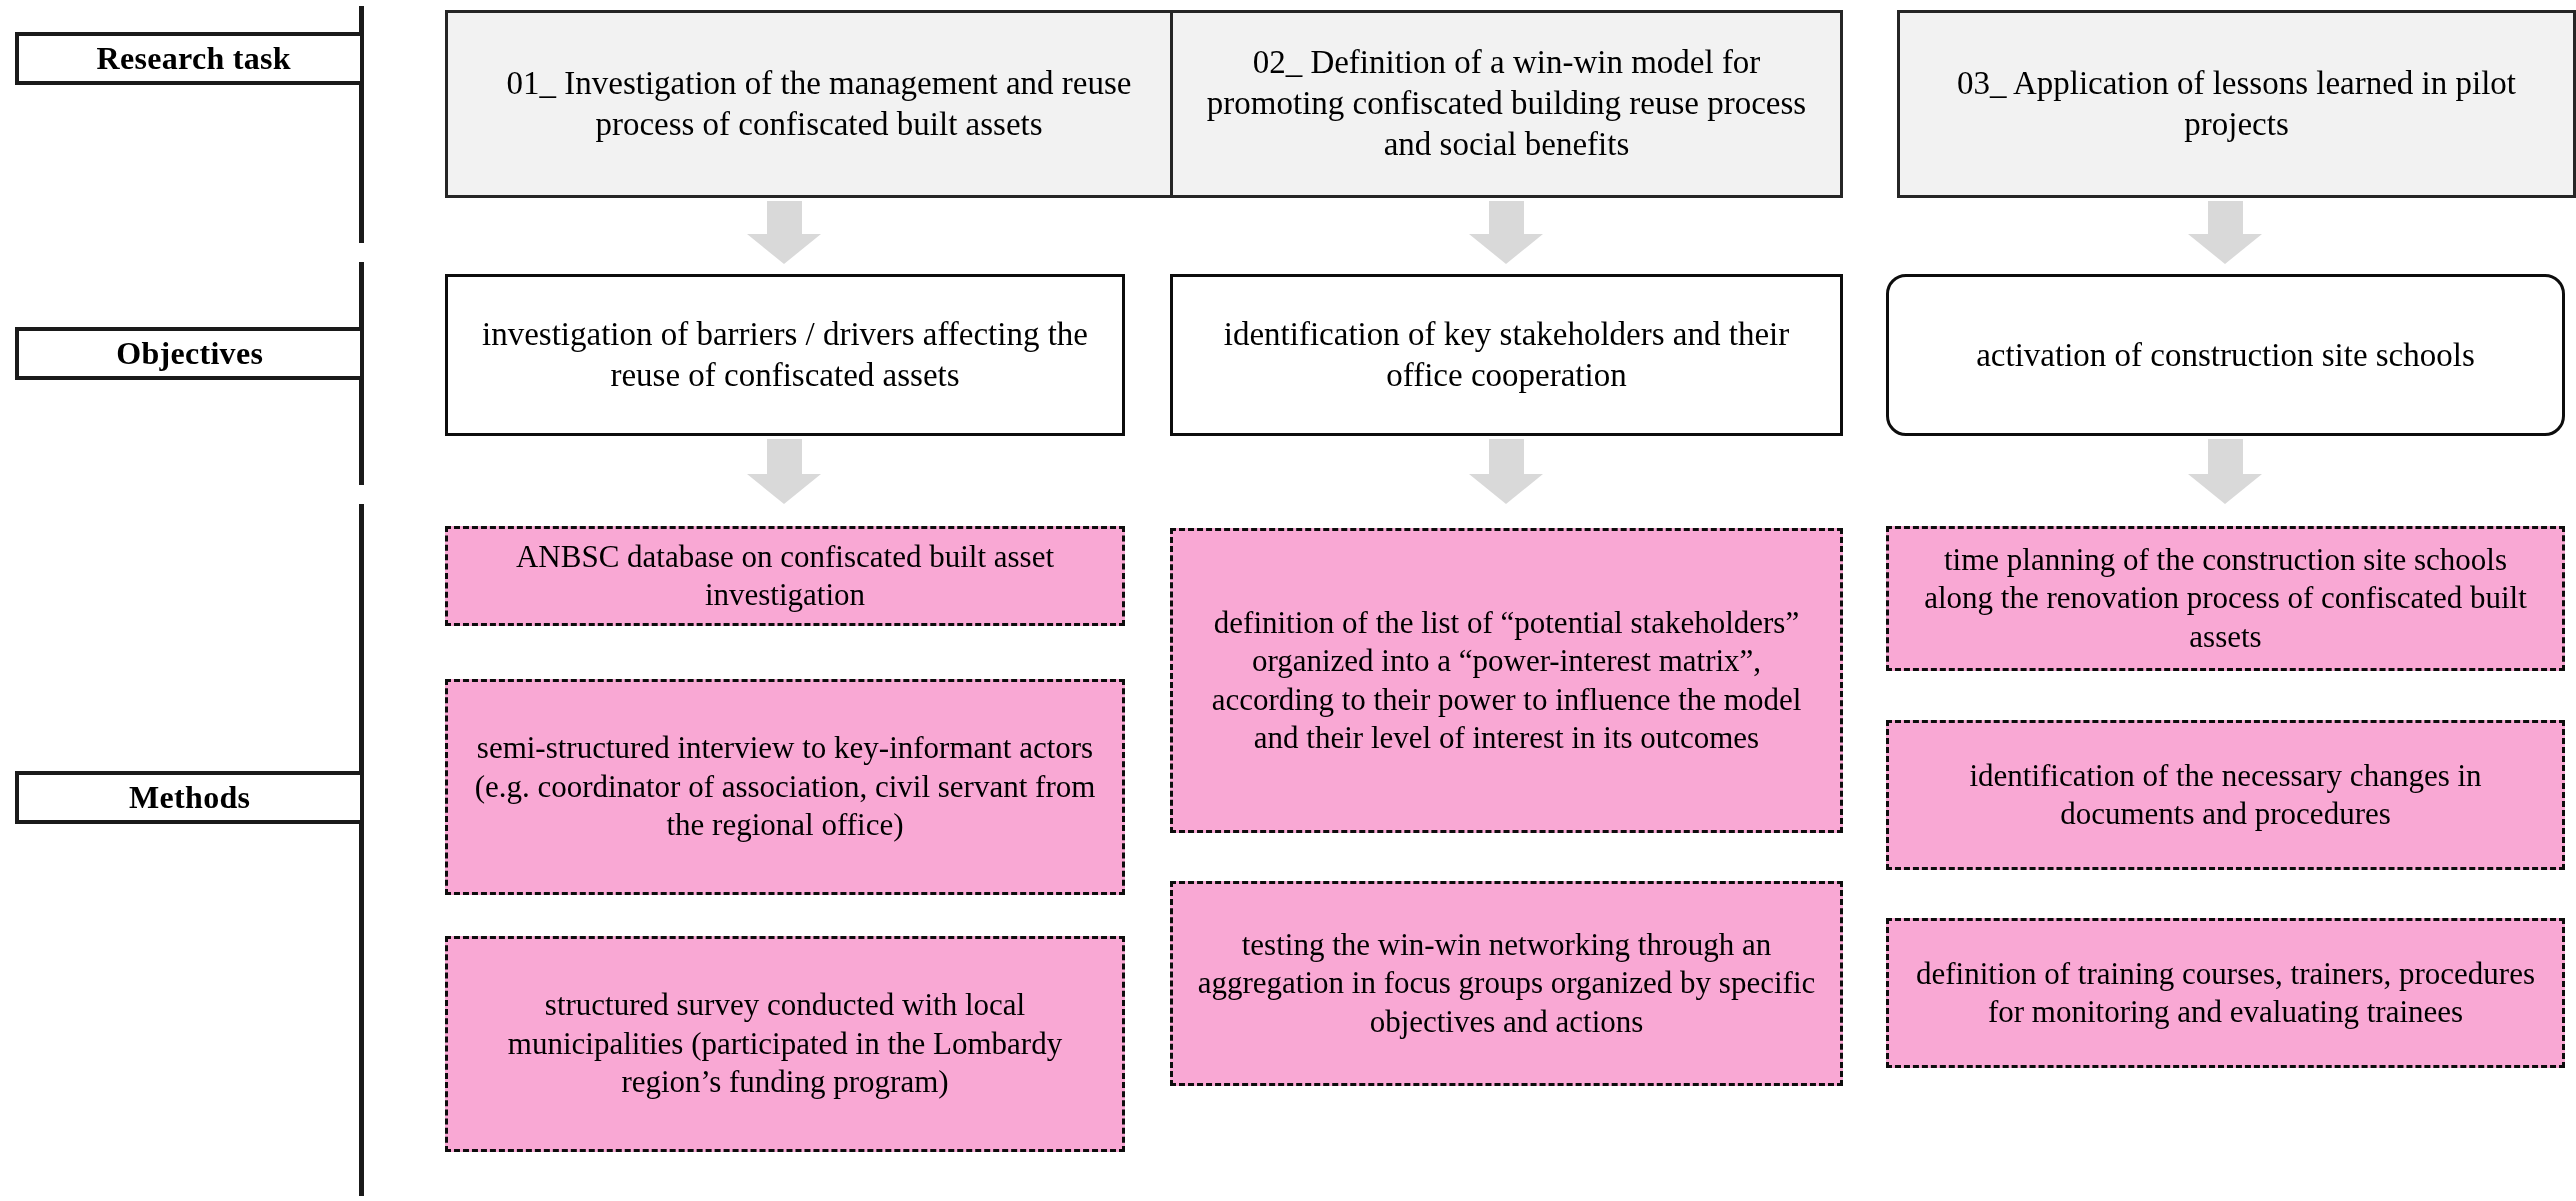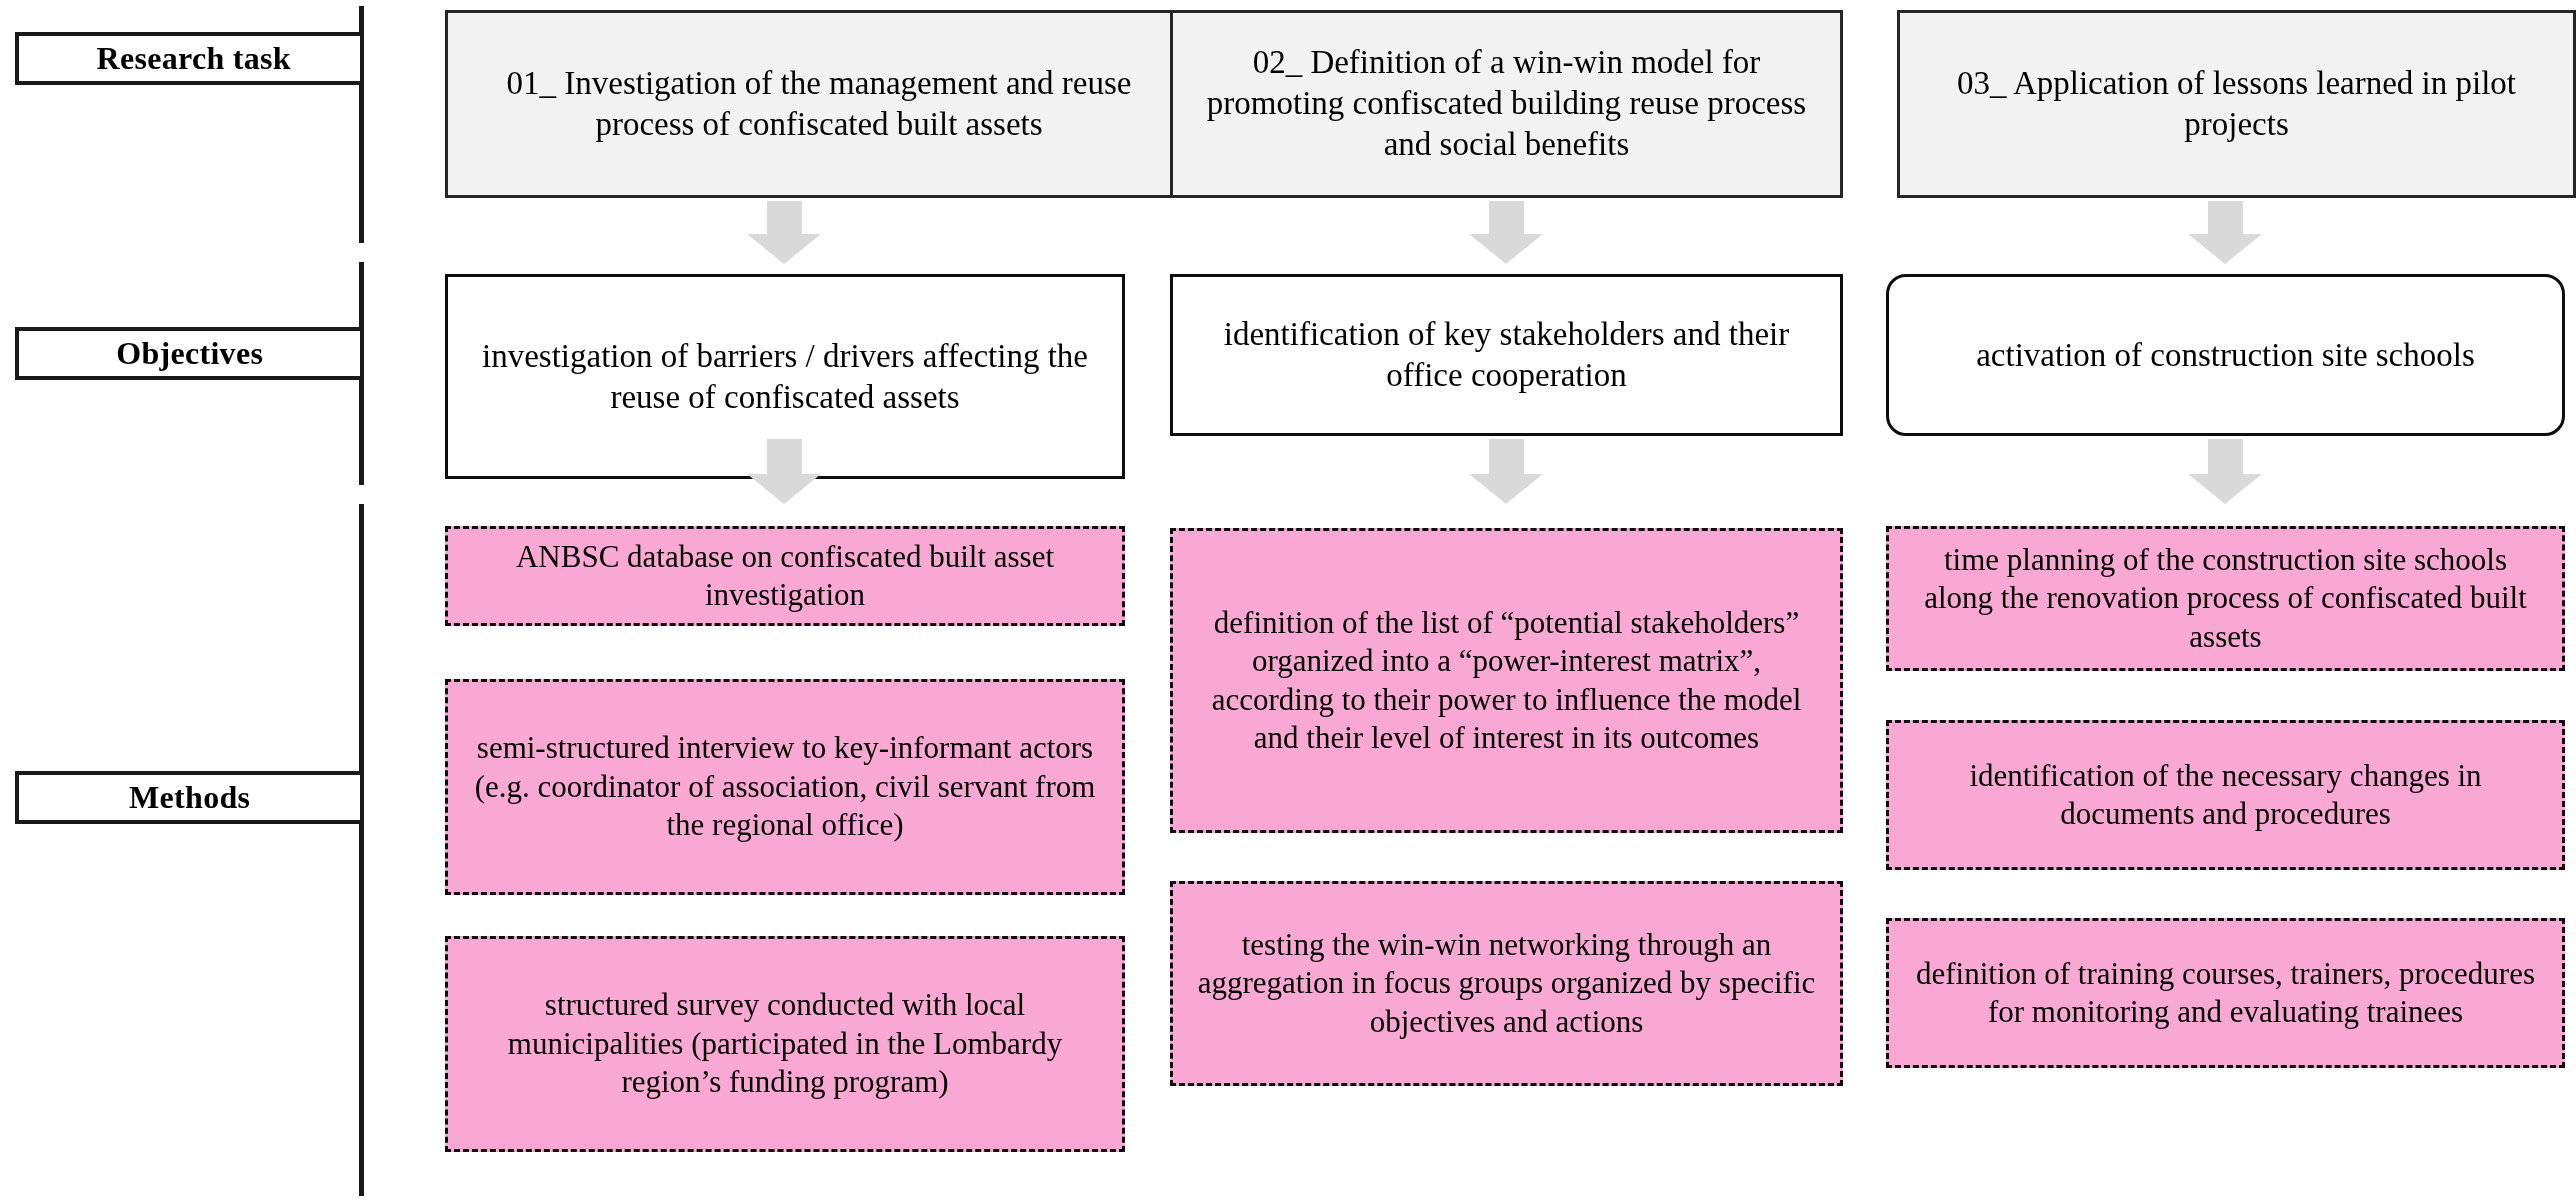--- a/index.html
+++ b/index.html
@@ -120,21 +120,21 @@
 
   <div class="box header" style="left:445px; top:9.7px; width:748px; height:188px;">
     <div class="box-inner">01_ Investigation of the management and reuse process of confiscated built assets</div>
   </div>
 
   <div class="arrow" style="left:747px; top:201px; height:62px;">
     <div class="shaft" style="height:33px;"></div>
     <div class="head" style="top:33px;"></div>
   </div>
 
-  <div class="box objective" style="left:445px; top:274px; width:680px; height:205px;">
+  <div class="box objective" style="left:445px; top:274px; width:680px; height:162px;">
     <div class="box-inner">investigation of barriers / drivers affecting the reuse of confiscated assets</div>
   </div>
 
   <div class="arrow" style="left:747px; top:439px; height:64px;">
     <div class="shaft" style="height:35px;"></div>
     <div class="head" style="top:35px;"></div>
   </div>
 
   <div class="box method" style="left:445px; top:526px; width:680px; height:100px;">
     <div class="box-inner">ANBSC database on confiscated built asset investigation</div>

